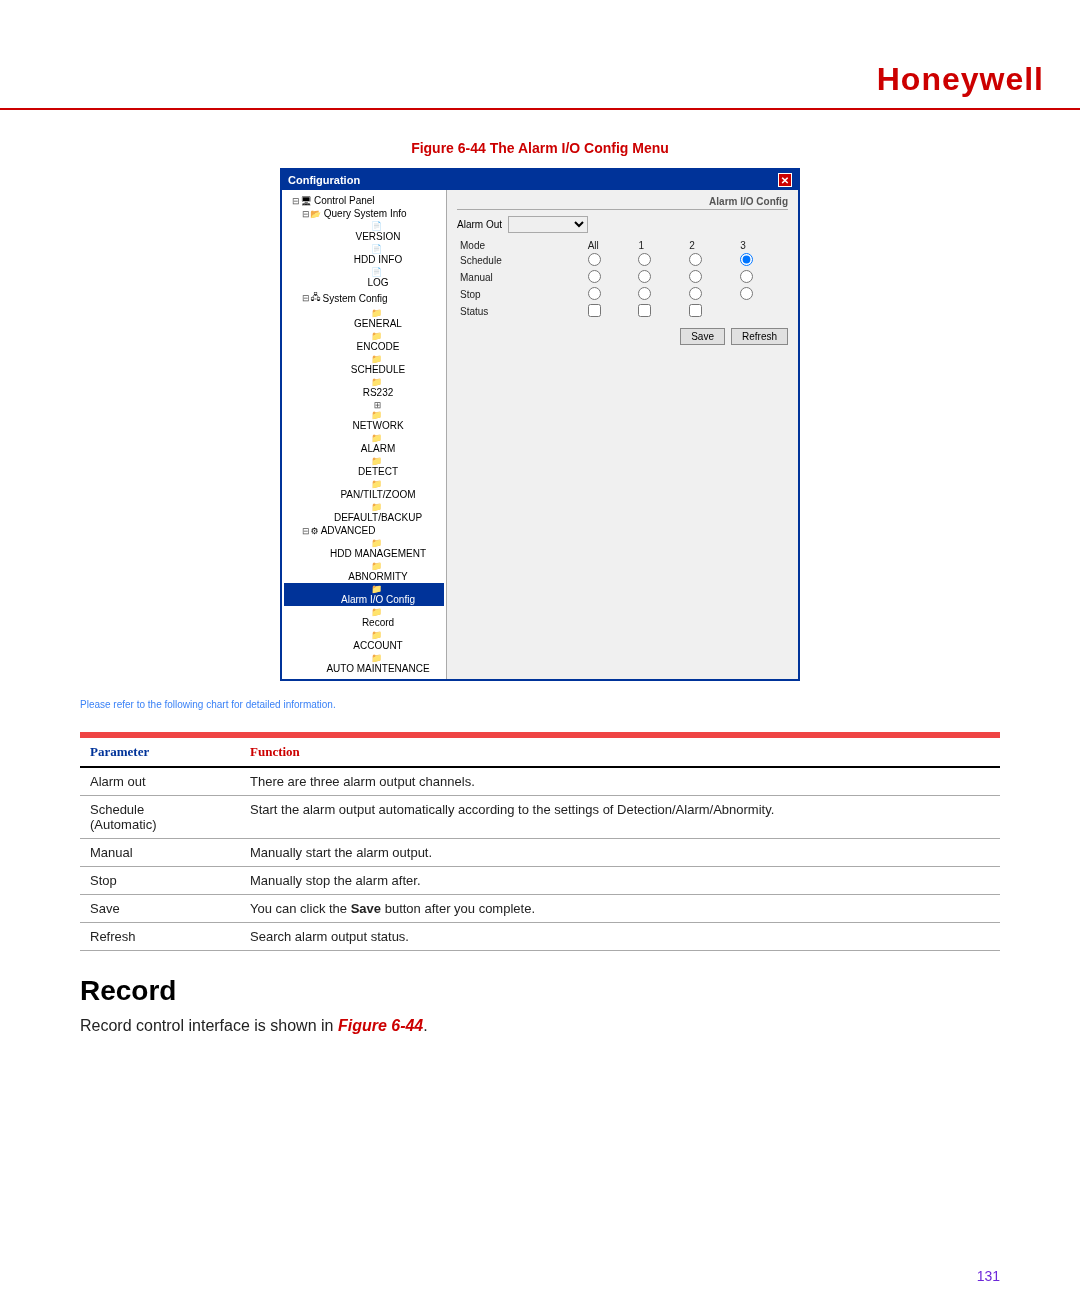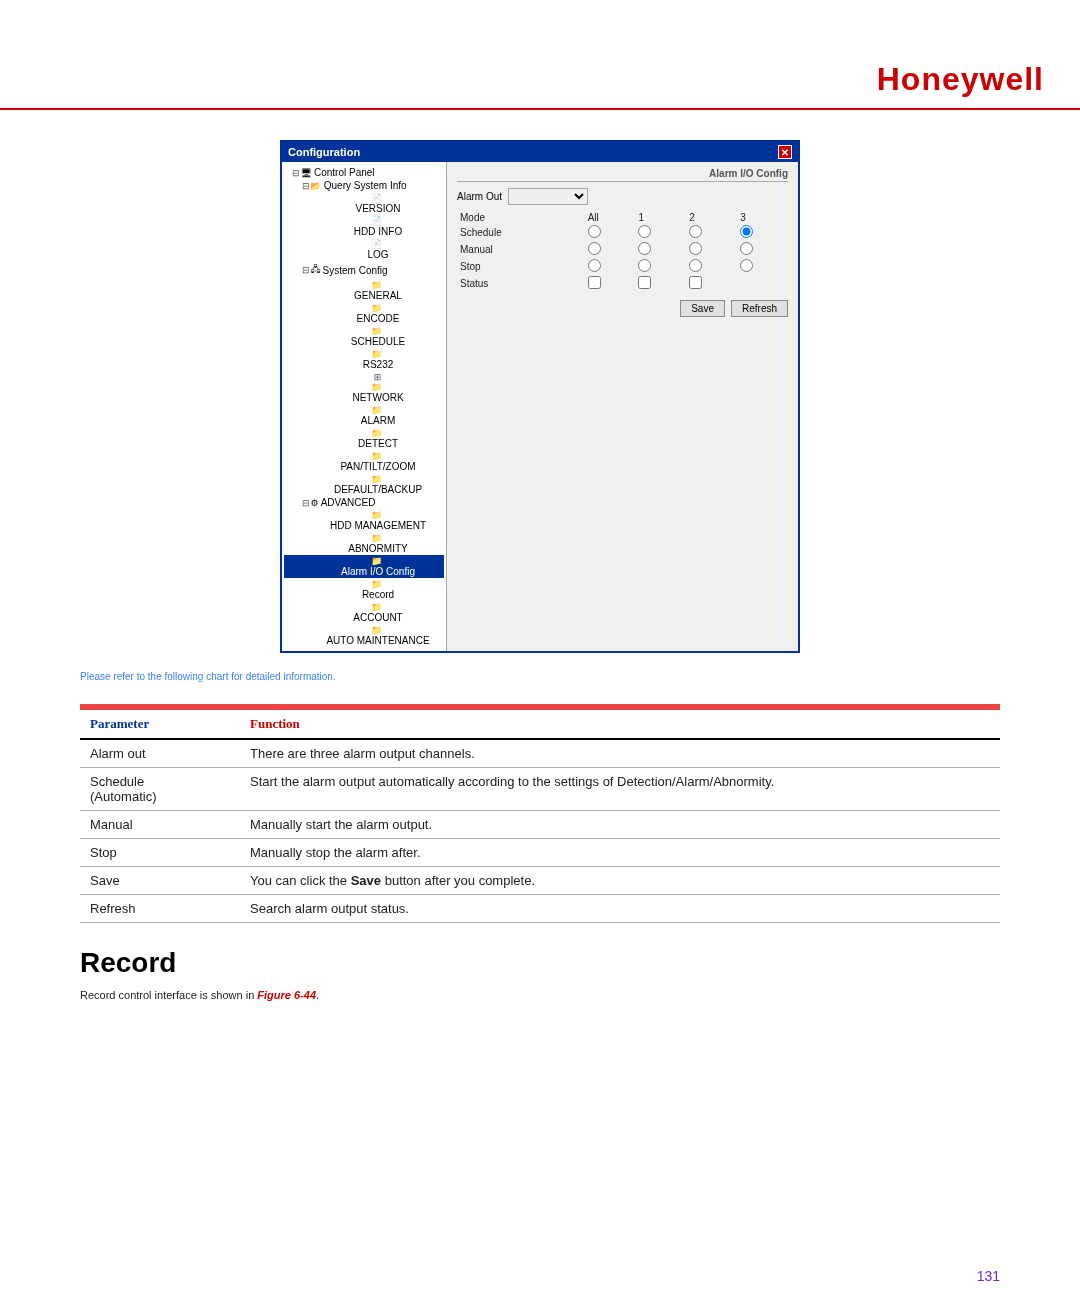--- a/index.html
+++ b/index.html
@@ -212,21 +212,21 @@
 
     
     .record-heading {
       font-size: 28px;
       font-weight: bold;
       color: #000;
       margin-bottom: 10px;
       font-family: Arial, sans-serif;
     }
     .record-text {
-      font-size: 11px;
+      font-size: 16px;
       color: #222;
     }
     .record-text .figure-ref {
       color: #cc0000;
       font-style: italic;
       font-weight: bold;
     }
 
     
     .page-number {
@@ -239,20 +239,21 @@
   </style>
 </head>
 <body>
 
 <div class="header">
   <span class="logo">Honeywell</span>
 </div>
 
 <div class="main-content">
 
+  <div class="figure-title">Figure 6-44 The Alarm I/O Config Menu</div>
 
   <div class="config-window">
     <div class="config-titlebar">
       <span>Configuration</span>
       <span class="config-titlebar-close">✕</span>
     </div>
     <div class="config-body">
 
       <div class="config-tree">
         <div class="tree-item tree-indent-1">

